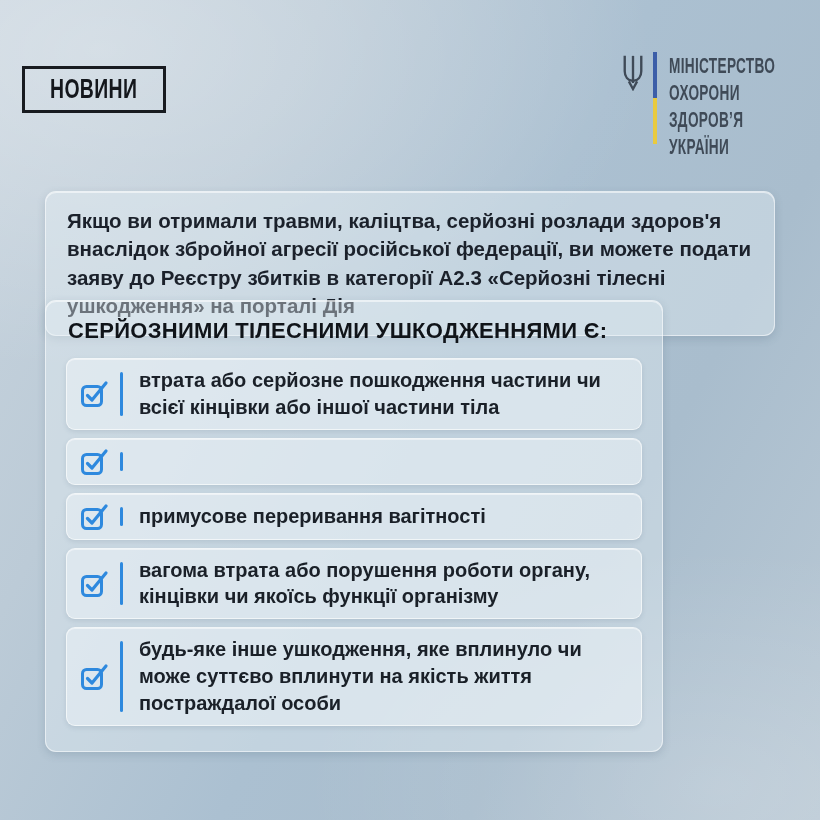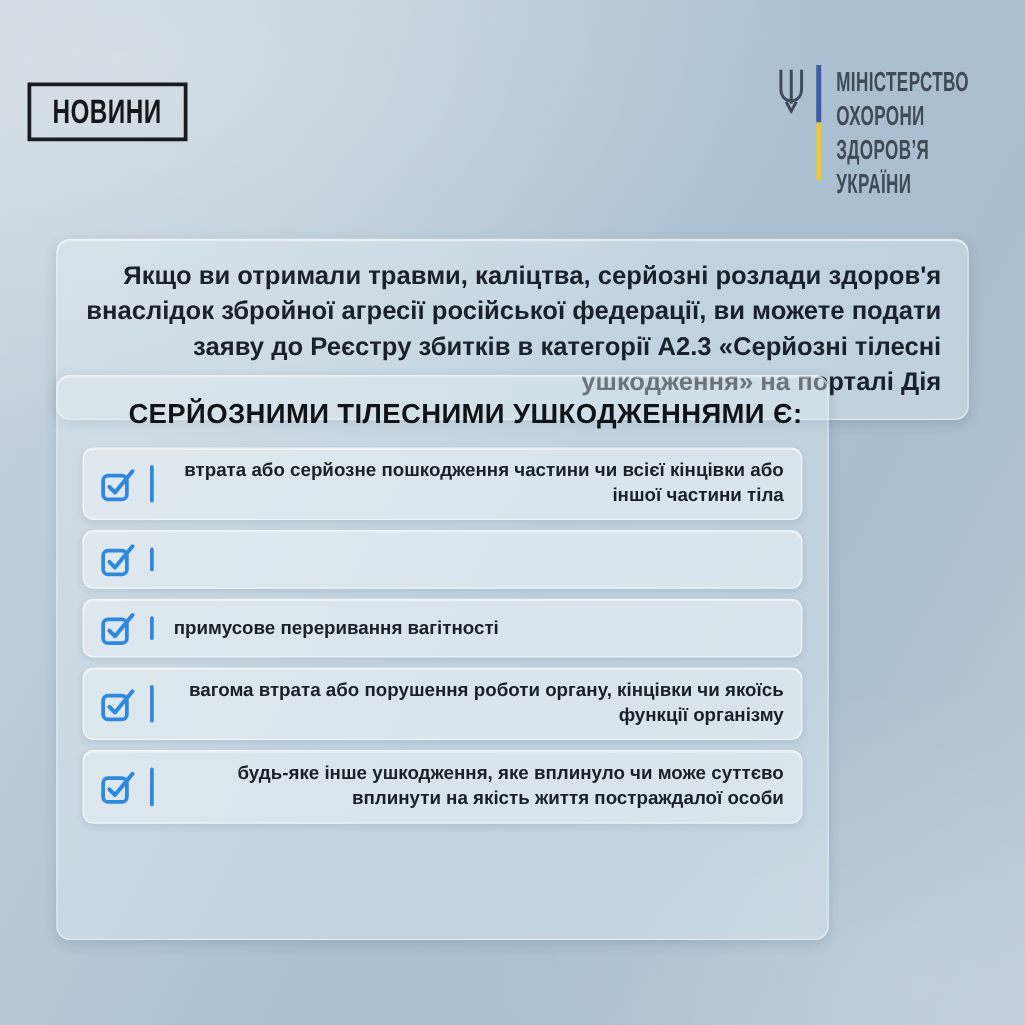--- a/index.html
+++ b/index.html
@@ -7,21 +7,21 @@
   .page{
     position:relative;width:820px;height:820px;
     font-family:"Liberation Sans",sans-serif;
     background:
       radial-gradient(900px 520px at 12% 6%, rgba(255,255,255,.30), rgba(255,255,255,0) 62%),
       radial-gradient(700px 400px at 88% 96%, rgba(255,255,255,.16), rgba(255,255,255,0) 60%),
       linear-gradient(118deg,#c8d4de 0%,#bccbd7 26%,#abc0d1 52%,#a9bdcd 72%,#bac9d5 100%);
   }
   
   .news-badge{
-    position:absolute;left:22px;top:66px;width:128px;height:47px;
+    position:absolute;left:22px;top:66px;width:144px;height:47px;
     border:3px solid #181b20;display:flex;align-items:center;justify-content:center;
     box-sizing:border-box;
   }
   .news-badge span{
     display:inline-block;font-weight:bold;font-size:27px;color:#14171c;
     transform:scaleX(.72);letter-spacing:.5px;white-space:nowrap;
   }
   .ministry{position:absolute;left:620px;top:52px;display:flex;}
   .trident{width:26px;height:36px;margin-top:3px;flex:0 0 auto;}
   .flag-bar{width:4px;height:92px;margin-left:7px;display:flex;flex-direction:column;flex:0 0 auto;}
@@ -33,21 +33,20 @@
     color:#3f4a57;transform:scaleX(.62);transform-origin:left center;white-space:nowrap;
     letter-spacing:.5px;
   }
   
   .card{
     background:rgba(231,240,246,.40);
     border:1px solid rgba(255,255,255,.55);
     border-radius:11px;
     box-shadow:0 3px 9px rgba(72,95,116,.20), inset 0 1px 0 rgba(255,255,255,.55);
     box-sizing:border-box;
-    text-align:right;
   }
   .intro-card{
     position:absolute;left:45px;top:191px;width:730px;min-height:99px;
     padding:15px 21px;
   }
   .intro-card p{
     margin:0;font-size:20.5px;line-height:1.38;font-weight:600;color:#1b212b;
   }
   .list-card{
     position:absolute;left:45px;top:300px;width:618px;height:452px;
@@ -61,21 +60,21 @@
     display:flex;align-items:center;
     background:rgba(239,246,250,.50);
     border:1px solid rgba(255,255,255,.62);
     border-radius:9px;
     box-shadow:0 2px 5px rgba(72,95,116,.14), inset 0 1px 0 rgba(255,255,255,.5);
     padding:8px 14px 8px 13px;min-height:46px;box-sizing:border-box;
   }
   .checkbox{width:29px;height:29px;flex:0 0 auto;margin-right:11px;}
   .item-sep{width:3px;align-self:stretch;margin:5px 0;border-radius:2px;flex:0 0 auto;}
   .item-text{
-    margin-left:16px;font-size:15px;line-height:1.34;font-weight:600;color:#1a2028;
+    margin-left:16px;font-size:20px;line-height:1.34;font-weight:600;color:#1a2028;
   }
   .footer-note{
     margin:17px 0 0 2px;font-size:20px;font-weight:600;color:#1d242f;
   }
 </style>
 </head>
 <body>
 
 <div class="page">
 

